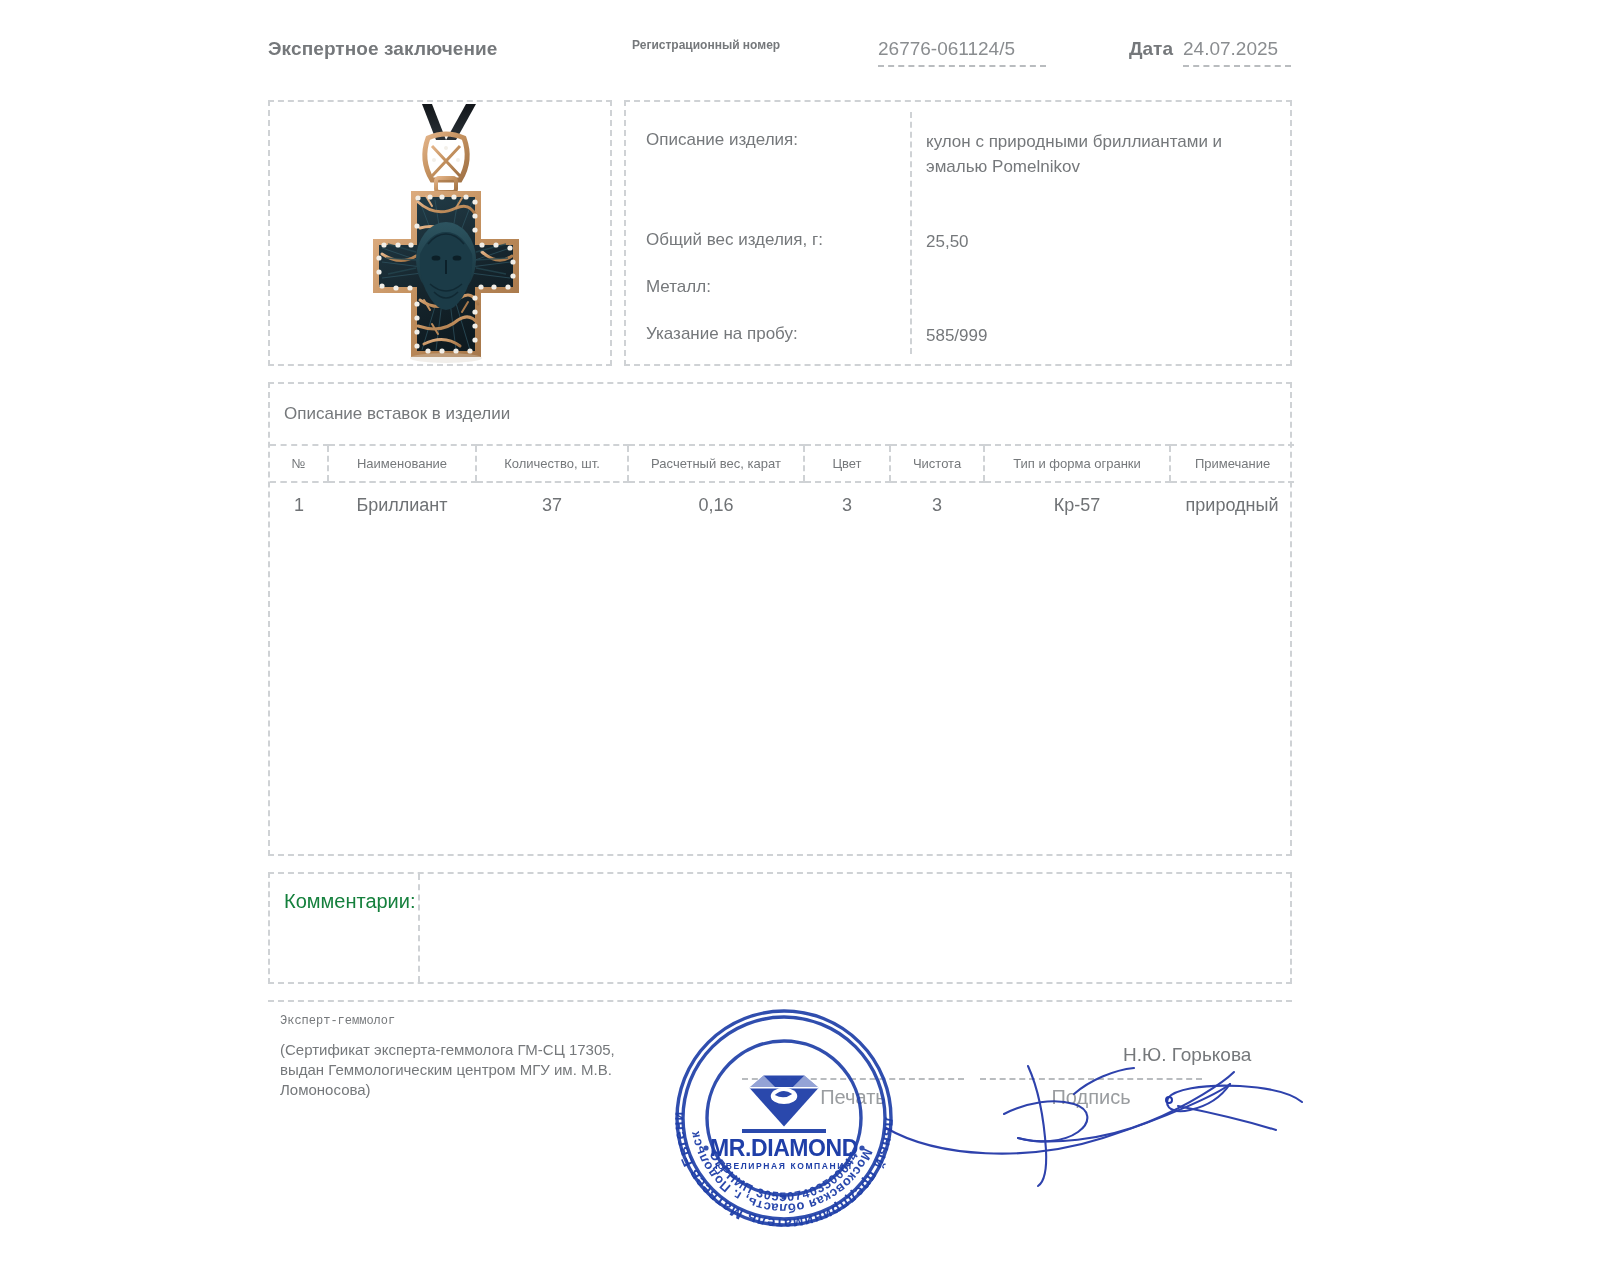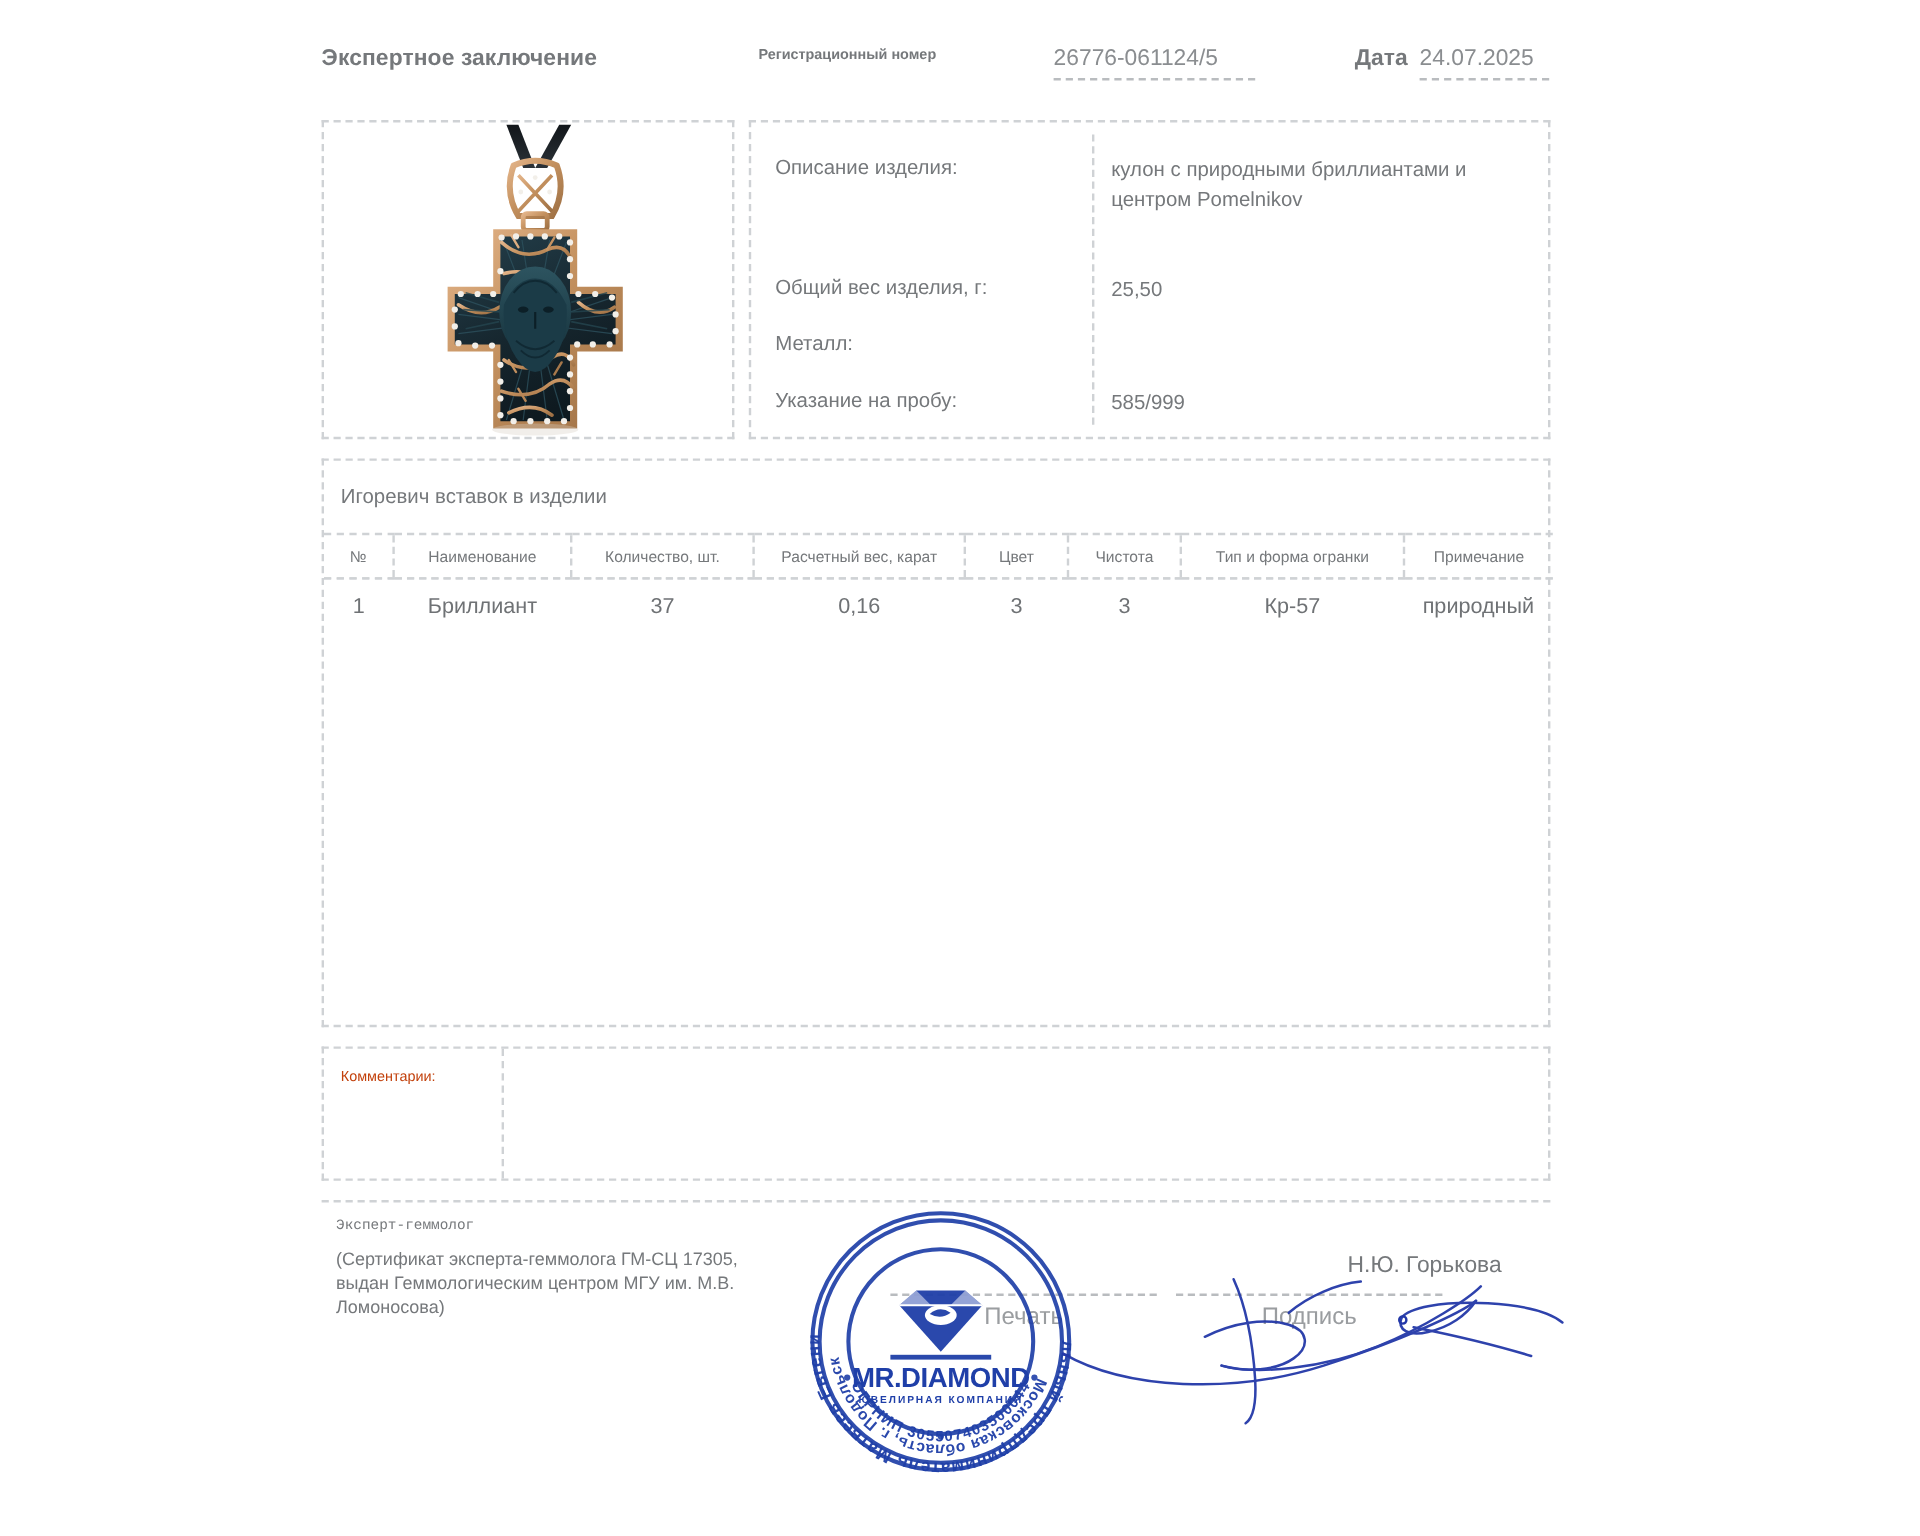--- a/index.html
+++ b/index.html
@@ -218,22 +218,22 @@
     position: absolute;
     left: 148px;
     top: 0;
     bottom: 0;
     border-left: 2px dashed #cfd2d5;
   }
   .comments-label {
     position: absolute;
     left: 14px;
     top: 16px;
-    font-size: 12px;
-    color: #c2410c;
+    font-size: 20px;
+    color: #15803d;
     white-space: nowrap;
   }
   .comments-text {
     position: absolute;
     left: 162px;
     right: 22px;
     top: 16px;
     font-size: 16px;
     color: #75787b;
     line-height: 1.5;
@@ -456,34 +456,34 @@
         </g>
 
         <ellipse cx="176" cy="256" rx="36" ry="5" fill="#d8cec2" opacity="0.35"></ellipse>
       </svg>
     </div>
 
     <div class="specs-box">
       <div class="specs-divider"></div>
 
       <div class="spec-label r1">Описание изделия:</div>
-      <div class="spec-value r1">кулон с природными бриллиантами и центром Pomelnikov</div>
+      <div class="spec-value r1">кулон с природными бриллиантами и эмалью Pomelnikov</div>
 
       <div class="spec-label r2">Общий вес изделия, г:</div>
       <div class="spec-value r2">25,50</div>
 
       <div class="spec-label r3">Металл:</div>
 
       <div class="spec-label r4">Указание на пробу:</div>
       <div class="spec-value r4">585/999</div>
     </div>
   </div>
 
   <div class="inserts-box">
-    <div class="inserts-caption">Игоревич вставок в изделии</div>
+    <div class="inserts-caption">Описание вставок в изделии</div>
 
     <table class="tbl">
       <colgroup>
         <col class="c0">
           <col class="c1">
           <col class="c2">
           <col class="c3">
         <col class="c4">
           <col class="c5">
           <col class="c6">

